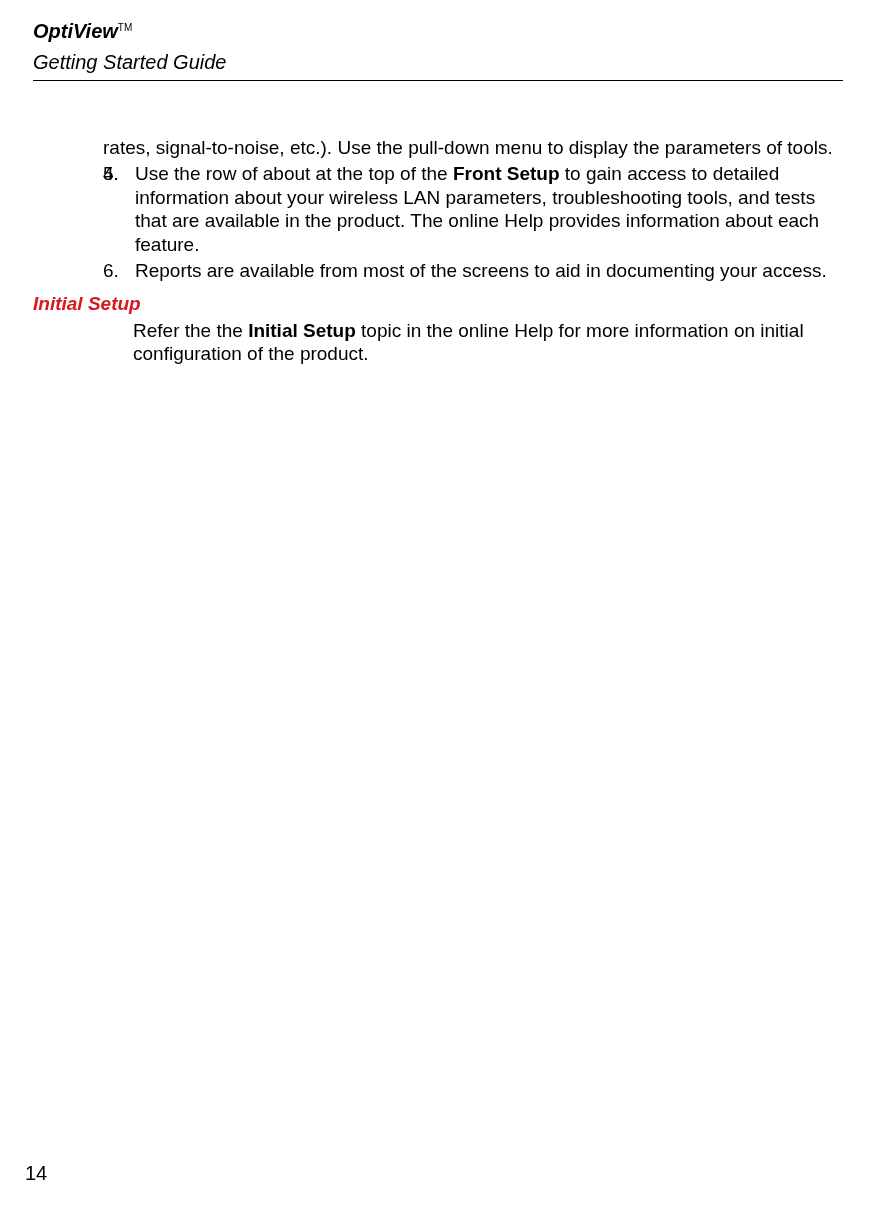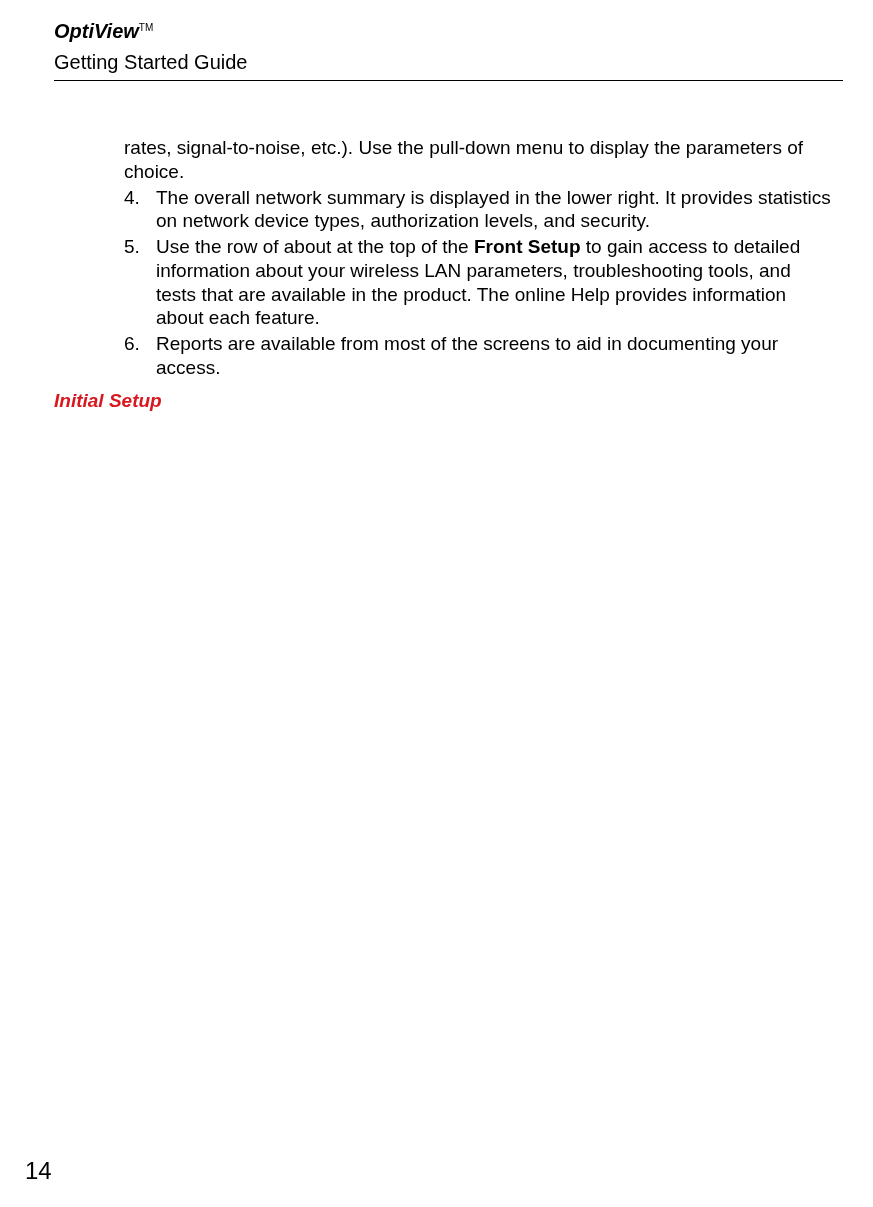--- a/index.html
+++ b/index.html
@@ -8,41 +8,41 @@
       box-sizing: border-box;
     }
     body {
       width: 873px;
       height: 1207px;
       background: white;
       font-family: Arial, Helvetica, sans-serif;
       position: relative;
     }
     .page {
-      padding: 20px 30px 20px 42px;
-      margin-left: 12px;
+      padding: 20px 30px 20px 33px;
     }
     .header {
       margin-bottom: 5px;
     }
     .product-title {
       font-weight: bold;
       font-style: italic;
       font-size: 20px;
       display: inline;
     }
     .tm {
       font-size: 10px;
       vertical-align: top;
       font-style: normal;
       font-weight: normal;
       position: relative;
       top: 2px;
     }
     .subtitle {
+      font-style: italic;
       font-size: 20px;
       margin-top: 8px;
       margin-bottom: 6px;
     }
     .divider {
       border: none;
       border-top: 1.5px solid #000;
       margin-bottom: 55px;
     }
     .list-area {
@@ -84,47 +84,49 @@
     .section-body {
       margin-left: 100px;
       margin-right: 10px;
       font-size: 19px;
       line-height: 1.25;
     }
     .page-number {
       position: absolute;
       bottom: 22px;
       left: 25px;
-      font-size: 24px;
+      font-size: 20px;
     }
   </style>
 </head>
 <body>
 
 <div class="page">
   <div class="header">
     <span class="product-title">OptiView</span><span class="tm">TM</span>
     <div class="subtitle">Getting Started Guide</div>
   </div>
   <hr class="divider">
 
   <div class="list-area">
-    <div class="continued">rates, signal-to-noise, etc.). Use the pull-down menu to display the parameters of choice.</div>
+    <div class="continued">rates, signal-to-noise, etc.). Use the pull-down menu to display the parameters of tools.</div>
     <ol>
       <li>
         <span class="num">4.</span>
-        <span>The overall network summary is displayed in the lower right. It provides statistics on  network device types, authorization levels, and security.</span>
       </li>
       <li>
         <span class="num">5.</span>
         <span>Use the row of about at the top of the </span><span class="bold">Front Setup</span><span> to gain access to detailed information about your wireless LAN parameters, troubleshooting tools, and tests that are available in the product. The online Help provides information about each feature.</span>
       </li>
       <li>
         <span class="num">6.</span>
         <span>Reports are available from most of the screens to aid in documenting your access.</span>
       </li>
     </ol>
   </div>
 
   <div class="section-heading">Initial Setup</div>
+  <div class="section-body">
+    <span>Refer the the </span><span class="bold">Initial Setup</span><span> topic in the online Help for more information on initial configuration of the product.</span>
+  </div>
 </div>
 
 <div class="page-number">14</div>
 
 </body></html>

